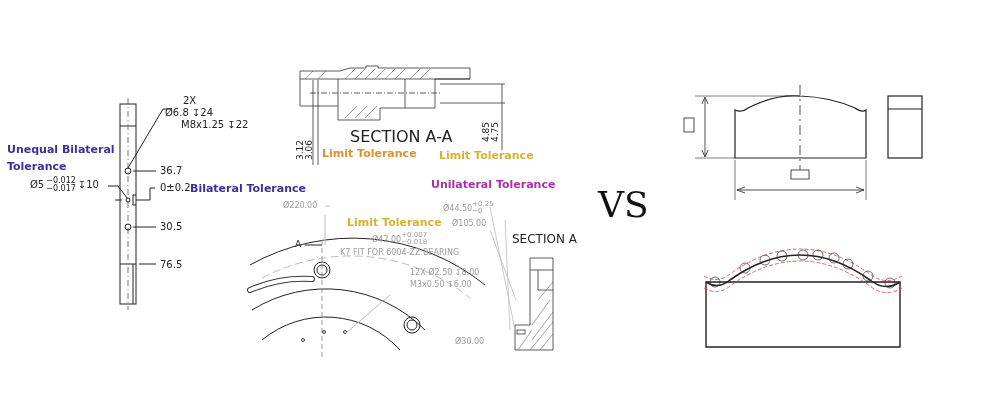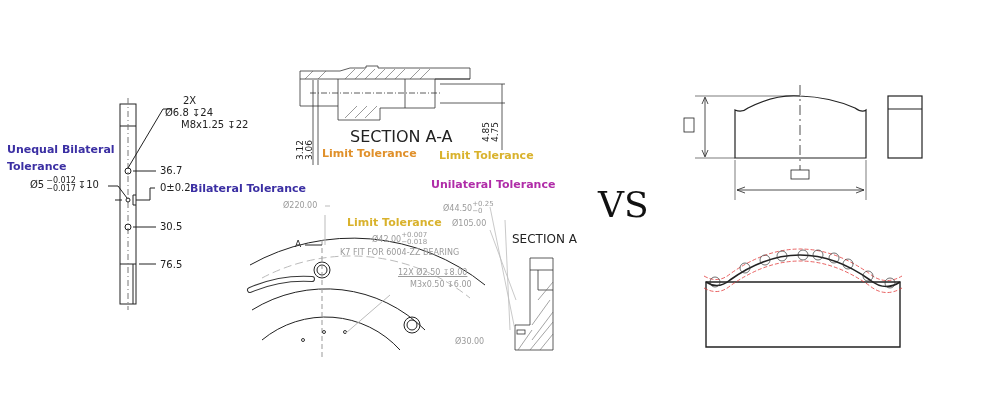--- a/index.html
+++ b/index.html
@@ -167,21 +167,21 @@
   <div style="position:absolute; top:9px; left:-12px; width:28px;">4.75</div>
 </div>
 <div class="lbl" style="left:322px; top:147px; color:#e0902a;">Limit Tolerance</div>
 <div class="lbl" style="left:439px; top:149px; color:#d9b22c;">Limit Tolerance</div>
 <div class="lbl" style="left:431px; top:178px; color:#b02ca8;">Unilateral Tolerance</div>
 <div class="lbl" style="left:347px; top:216px; color:#d9b22c;">Limit Tolerance</div>
 
 <div class="dim gray" style="left:283px; top:202px;">Ø220.00</div>
 <div class="dim gray" style="left:372px; top:232px;"><span>Ø42.00</span><span style="display:inline-block; vertical-align:middle; font-size:7px; line-height:1;"><span style="display:block;">+0.007</span><span style="display:block;">−0.018</span></span></div>
 <div class="dim gray" style="left:340px; top:249px;">K7 FIT FOR 6004-ZZ BEARING</div>
-<div class="dim gray" style="left:398px; top:269px;text-decoration:underline;">12X Ø2.50 ↧8.00</div>
+<div class="dim gray" style="left:410px; top:269px;">12X Ø2.50 ↧8.00</div>
 <div class="dim gray" style="left:410px; top:281px;">M3x0.50 ↧6.00</div>
 <div class="dim gray" style="left:443px; top:201px;"><span>Ø44.50</span><span style="display:inline-block; vertical-align:middle; font-size:7px; line-height:1;"><span style="display:block;">+0.25</span><span style="display:block;">−0</span></span></div>
 <div class="dim gray" style="left:452px; top:220px;">Ø105.00</div>
 <div class="dim gray" style="left:455px; top:338px;text-align:right;">Ø30.00</div>
 <div class="dim" style="left:295px; top:240px; font-size:9px;">A</div>
 <div class="dim" style="left:512px; top:233px; font-size:12px;">SECTION A</div>
 
 <div class="vs">VS</div>
 
 </body></html>

